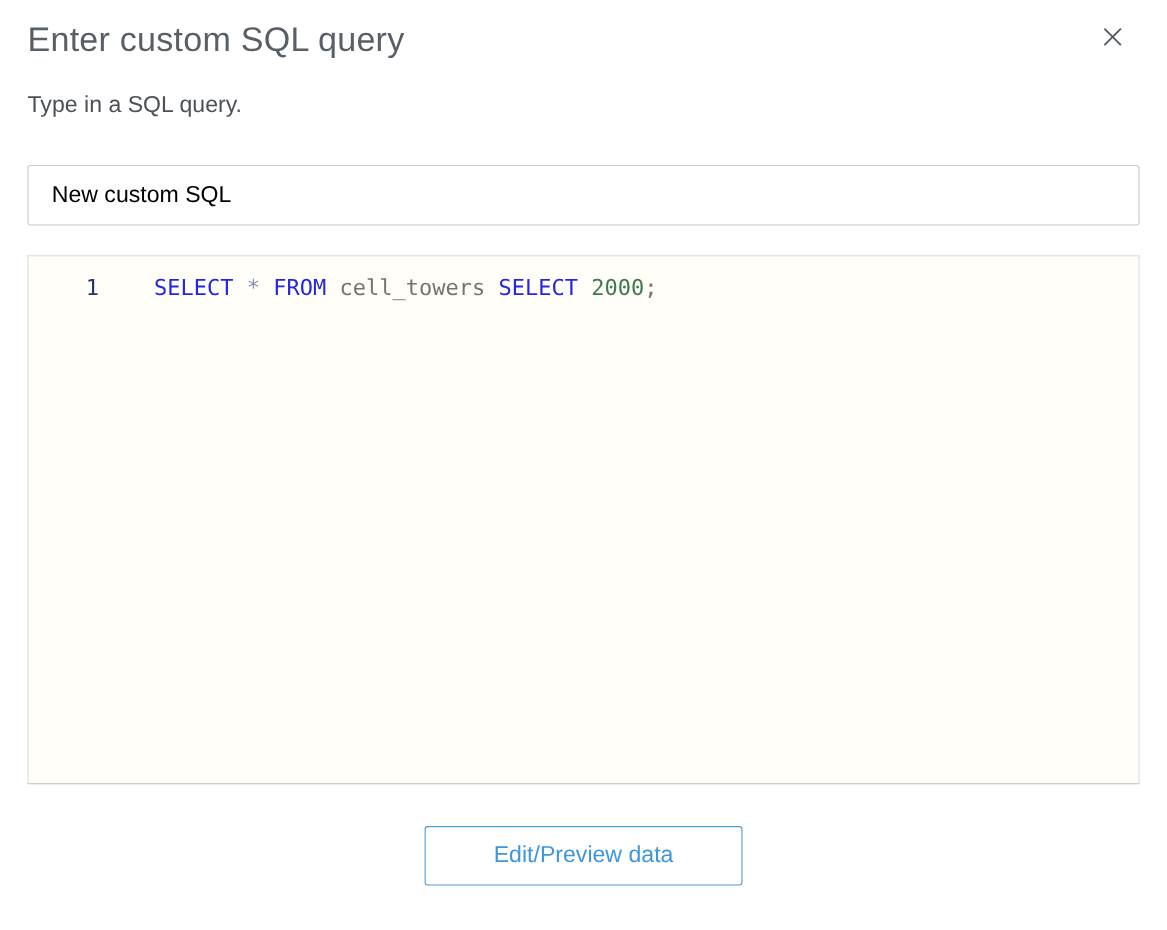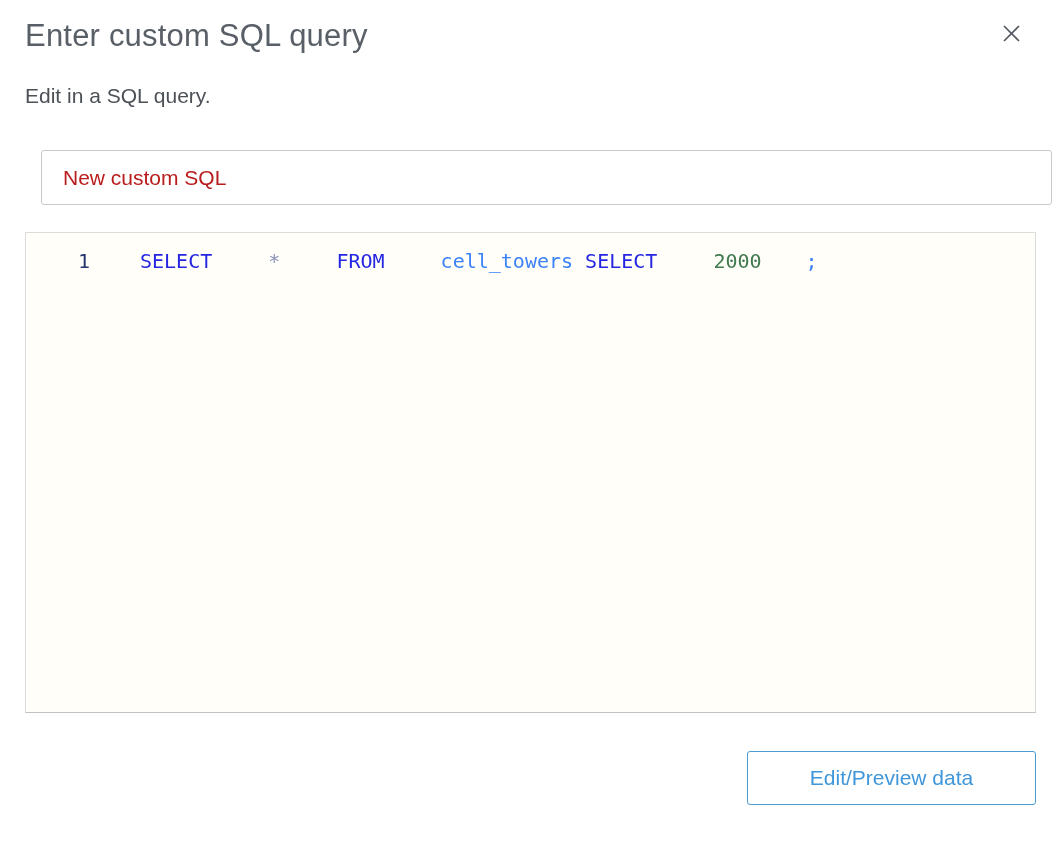--- a/index.html
+++ b/index.html
@@ -26,23 +26,22 @@
 
   .modal-subtitle { margin-top: 30px; font-size: 21px; color: #4c5157; }
 
   .name-input {
     display: block; width: 1011px; height: 55px;
     margin-top: 42px;
     border: 1px solid #c9c9c9; border-radius: 3px;
     background: #ffffff;
     padding: 0 21px;
     font-family: "Liberation Sans", sans-serif;
-    font-size: 21px; color: #b91c1c;
+    font-size: 21px; color: #000000;
     outline: none;
-    margin-left: 16px;
   }
 
   .sql-editor {
     width: 1011px; height: 481px;
     margin-top: 27px;
     background: #fffef9;
     border: 1px solid #dcdcdc;
     border-bottom-color: #c2c2c4;
     padding-top: 13px;
     font-family: "DejaVu Sans Mono", "Liberation Mono", monospace;
@@ -54,25 +53,25 @@
   .gutter {
     width: 64px; flex: 0 0 64px;
     text-align: right;
     color: var(--linenum, #24356e);
     user-select: none;
   }
   .code-text { padding-left: 50px; white-space: pre; color: #1c1c1c; }
   .tok-keyword  { color: var(--kw, #2526e2); }
   .tok-operator { color: var(--op, #8a92b8); }
   .tok-number   { color: var(--num, #417a4f); }
-  .tok-plain    { color: #3b82f6; padding-left: 44px; }
+  .tok-plain    { color: #737373; }
 
   .footer {
     margin-top: 38px;
-    display: flex; justify-content: flex-end; align-items: center;
+    display: flex; justify-content: center; align-items: center;
   }
   .btn {
     height: 54px;
     font-family: "Liberation Sans", sans-serif;
     font-size: 21px;
     border-radius: 3px;
     cursor: pointer;
   }
   .btn-secondary {
     width: 289px;
@@ -95,21 +94,21 @@
   <div class="modal-header">
     <h1 class="modal-title">Enter custom SQL query</h1>
     <button class="close-btn" aria-label="Close">
       <svg width="19" height="19" viewBox="0 0 19 19">
         <line x1="2" y1="2" x2="17" y2="17" stroke="#54595f" stroke-width="1.7"></line>
         <line x1="17" y1="2" x2="2" y2="17" stroke="#54595f" stroke-width="1.7"></line>
       </svg>
     </button>
   </div>
 
-  <p class="modal-subtitle">Edit in a SQL query.</p>
+  <p class="modal-subtitle">Type in a SQL query.</p>
 
   <input class="name-input" type="text" value="New custom SQL" style="">
 
   <div class="sql-editor">
     <div>
         <div class="code-line">
           <span class="gutter">1</span>
           <span class="code-text"><span class="tok-keyword">SELECT</span><span class="tok-plain"> </span><span class="tok-operator">*</span><span class="tok-plain"> </span><span class="tok-keyword">FROM</span><span class="tok-plain"> cell_towers </span><span class="tok-keyword">SELECT</span><span class="tok-plain"> </span><span class="tok-number">2000</span><span class="tok-plain">;</span></span>
         </div>
       </div>

